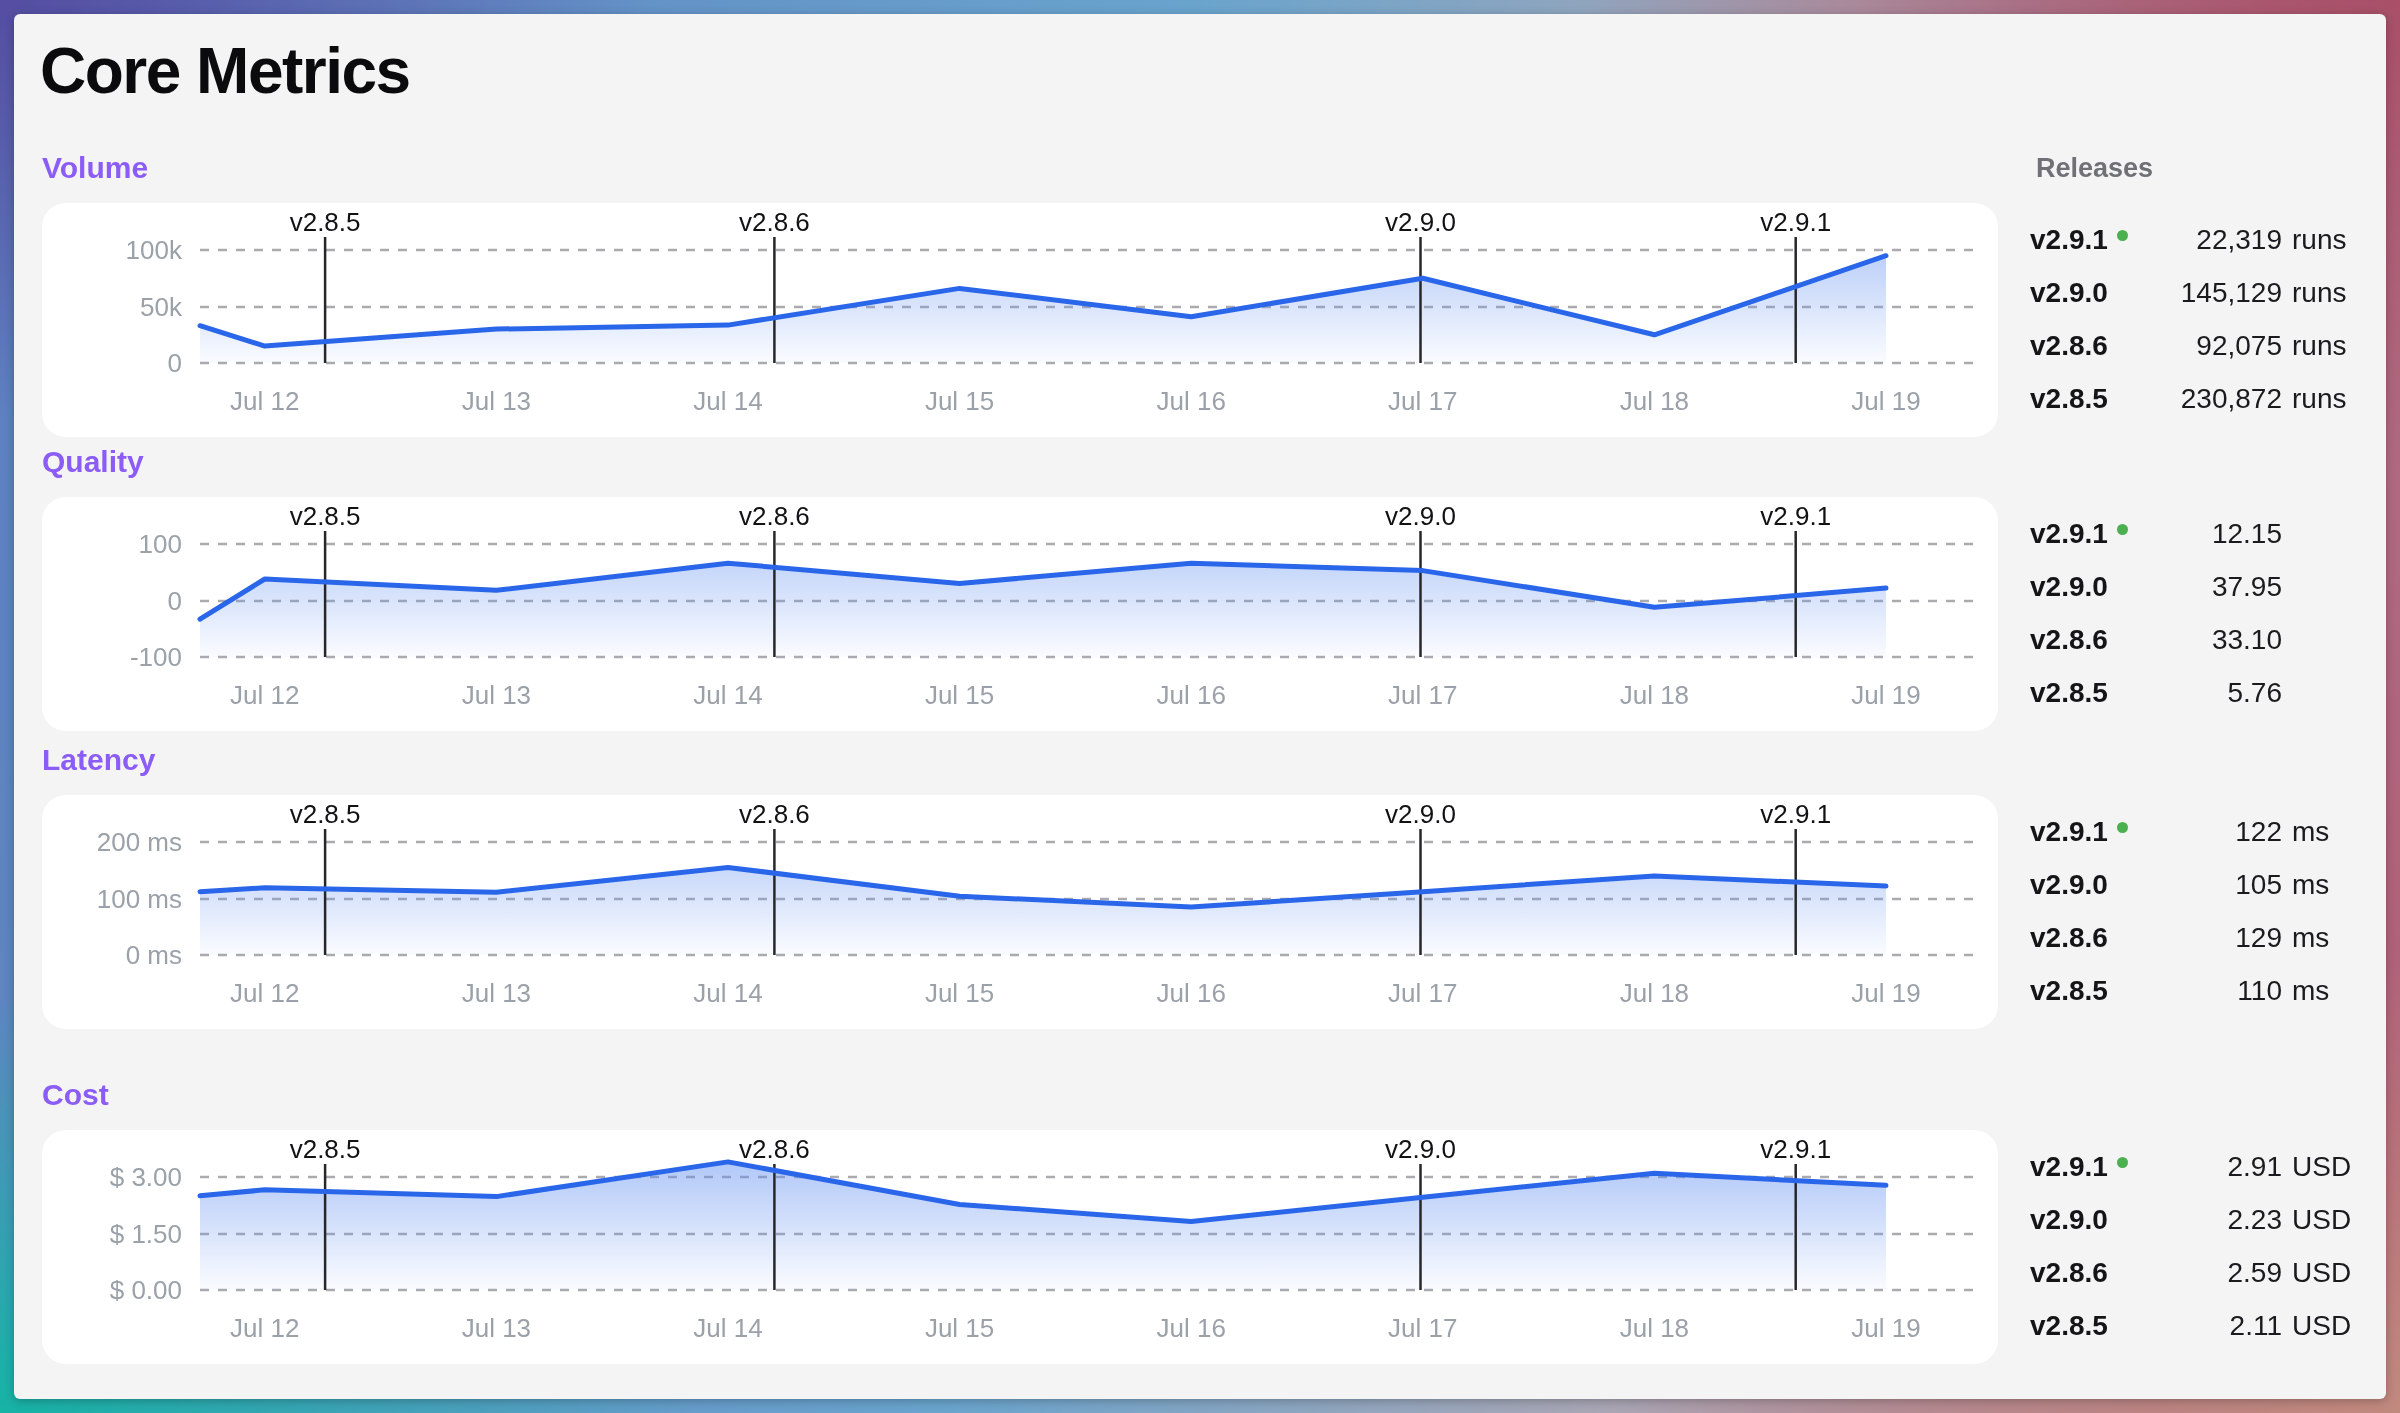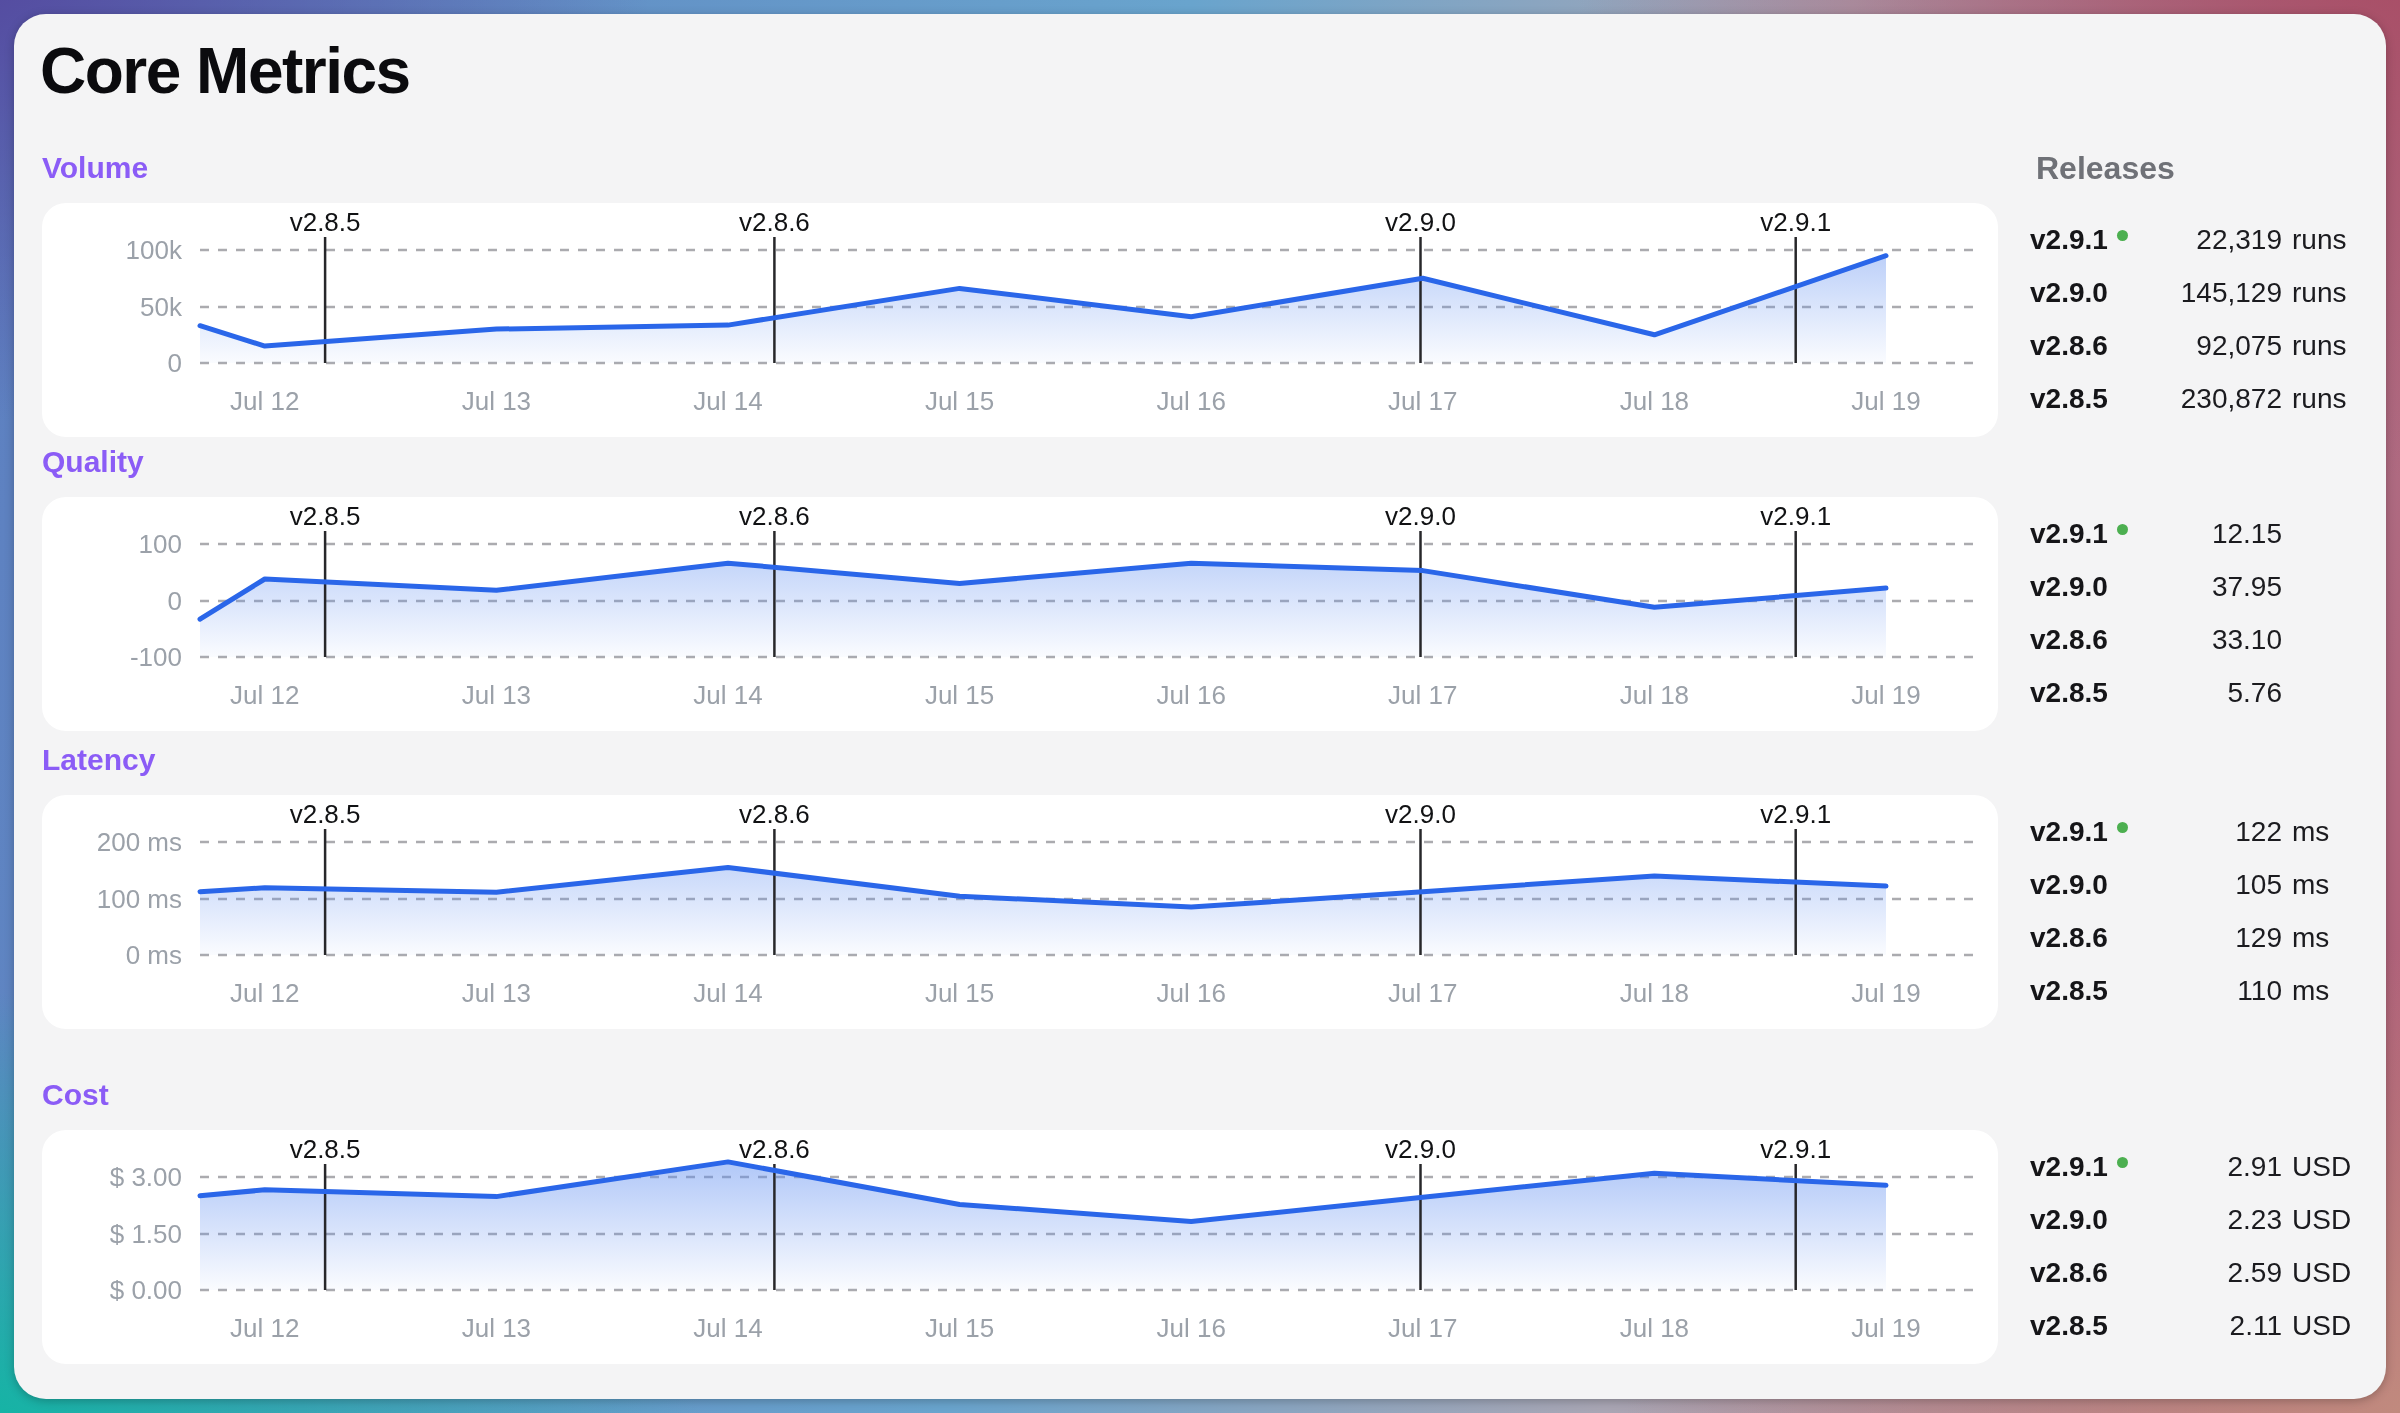--- a/index.html
+++ b/index.html
@@ -8,32 +8,32 @@
     font-family:"Liberation Sans",sans-serif;
     background:
       radial-gradient(1400px 900px at -2% -2%, #54489e 0%, rgba(84,72,158,0) 50%),
       radial-gradient(1600px 1000px at 102% -5%, #a84a63 0%, rgba(168,74,99,0) 55%),
       radial-gradient(1500px 900px at -2% 102%, #0fb8a2 0%, rgba(15,184,162,0) 50%),
       radial-gradient(1500px 900px at 102% 102%, #c28e7f 0%, rgba(194,142,127,0) 55%),
       linear-gradient(100deg, #5d7fc0 0%, #69a4cd 45%, #a9a6b4 70%, #b05a73 100%);
   }
   .board{
     position:absolute;left:14px;top:14px;width:2372px;height:1385px;
-    background:#f4f4f5;border-radius:32px;overflow:hidden;
+    background:#f4f4f5;border-radius:6px;overflow:hidden;
     box-shadow:0 2px 10px rgba(0,0,0,.25);
   }
   .page-title{
     position:absolute;left:26px;top:22px;margin:0;
     font-size:64px;font-weight:800;letter-spacing:-1.5px;color:#0b0b0e;line-height:1.1;
   }
   .sec-heading{
     position:absolute;left:28px;top:0;font-size:30px;line-height:34px;font-weight:700;color:#8b5cf6;
   }
   .releases-heading{
-    position:absolute;left:2022px;top:137px;font-size:32px;line-height:34px;font-weight:700;color:#6f7177;
+    position:absolute;left:2022px;top:137px;font-size:27px;line-height:34px;font-weight:700;color:#6f7177;
   }
   .section{position:absolute;left:0;width:2372px;height:300px;}
   .chart-card{
     position:absolute;left:28px;top:52px;width:1956px;height:234px;
     background:#ffffff;border-radius:24px;
   }
   .chart-card svg{display:block;}
   .rel-row{
     position:absolute;left:2016px;width:326px;height:36px;
     display:flex;align-items:center;font-size:28px;color:#1b1b1f;

